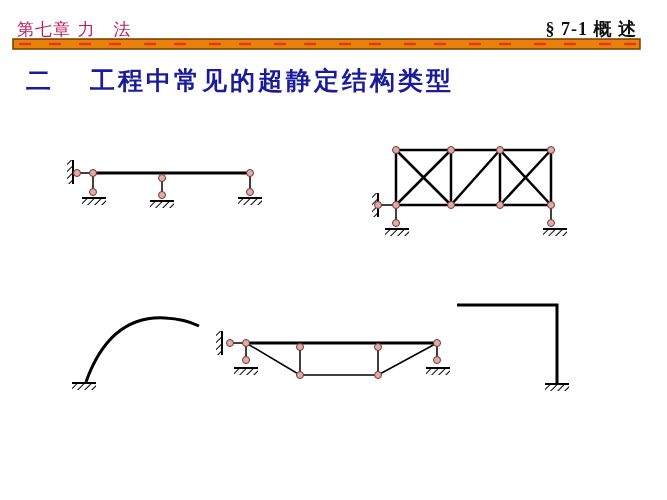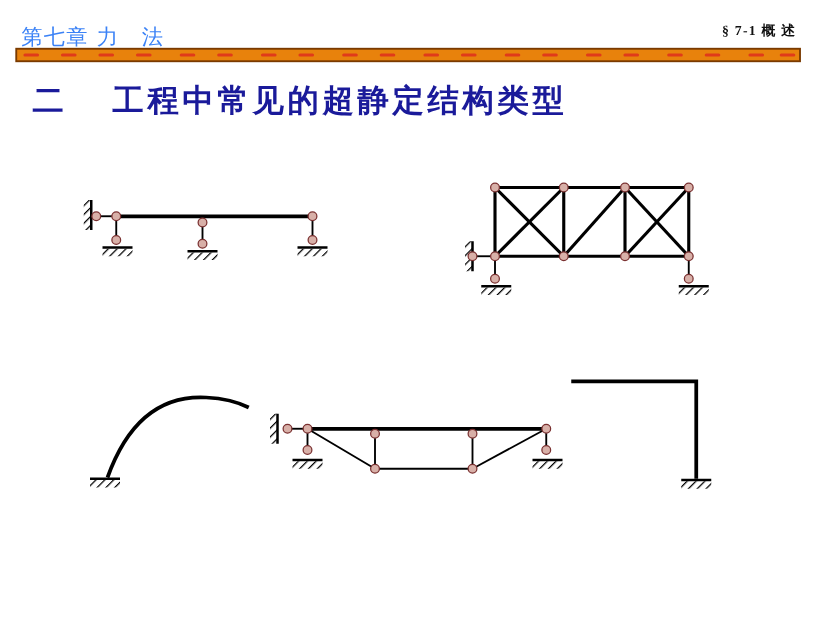--- a/index.html
+++ b/index.html
@@ -1,18 +1,18 @@
 <!DOCTYPE html>
 <html><head>
   <meta charset="utf-8">
   <style>
     html, body { margin: 0; padding: 0; }
     body { width: 667px; height: 500px; background: #ffffff; position: relative; overflow: hidden; font-family: "DejaVu Serif", serif; }
-    .hdr-left { position: absolute; left: 17px; top: 18px; font-size: 17px; color: #3b82f6; letter-spacing: 1px; font-family: "DejaVu Serif", serif; }
-    .hdr-right { position: absolute; right: 30px; top: 17px; font-size: 11px; color: #111; font-weight: bold; font-family: "Liberation Serif", serif; letter-spacing: 1px; }
+    .hdr-left { position: absolute; left: 17px; top: 18px; font-size: 17px; color: #be185d; letter-spacing: 1px; font-family: "DejaVu Serif", serif; }
+    .hdr-right { position: absolute; right: 30px; top: 17px; font-size: 18px; color: #111; font-weight: bold; font-family: "Liberation Serif", serif; letter-spacing: 1px; }
     .heading { position: absolute; left: 26px; top: 64px; font-size: 25px; color: #1a1a9a; font-weight: bold; letter-spacing: 3px; font-family: Liberation Mono, monospace; }
     svg.diag { position: absolute; left: 0; top: 0; }
   </style>
 </head>
 <body>
 
 <div class="hdr-left">第七章 力　法</div>
 <div class="hdr-right">§ 7-1 概 述</div>
 
 <svg class="diag" width="667" height="60" style="top:0">

